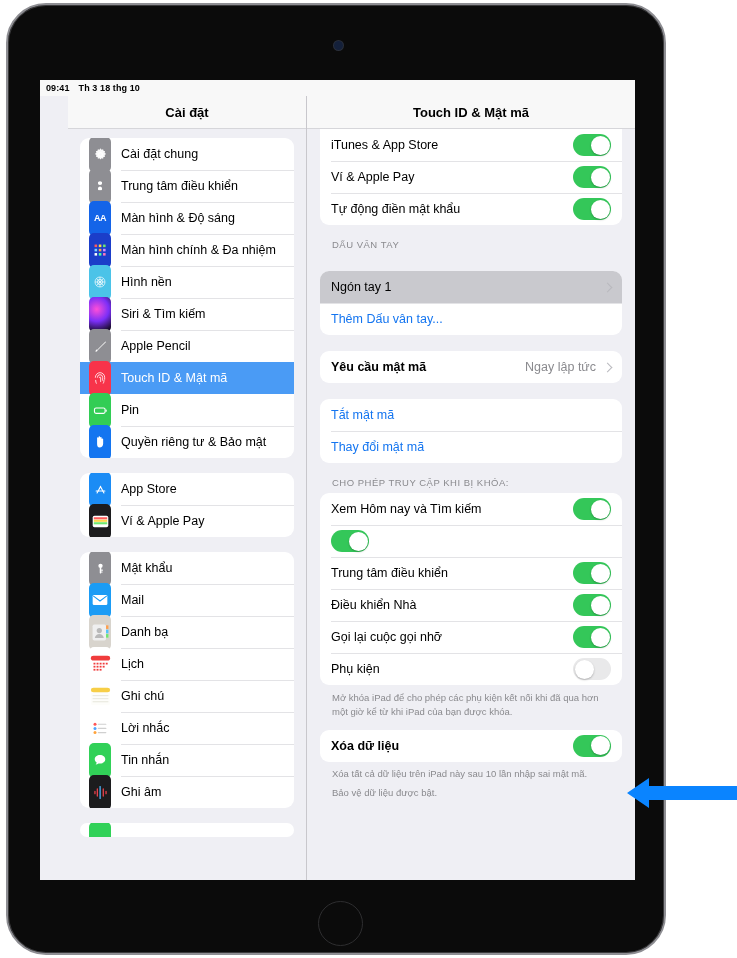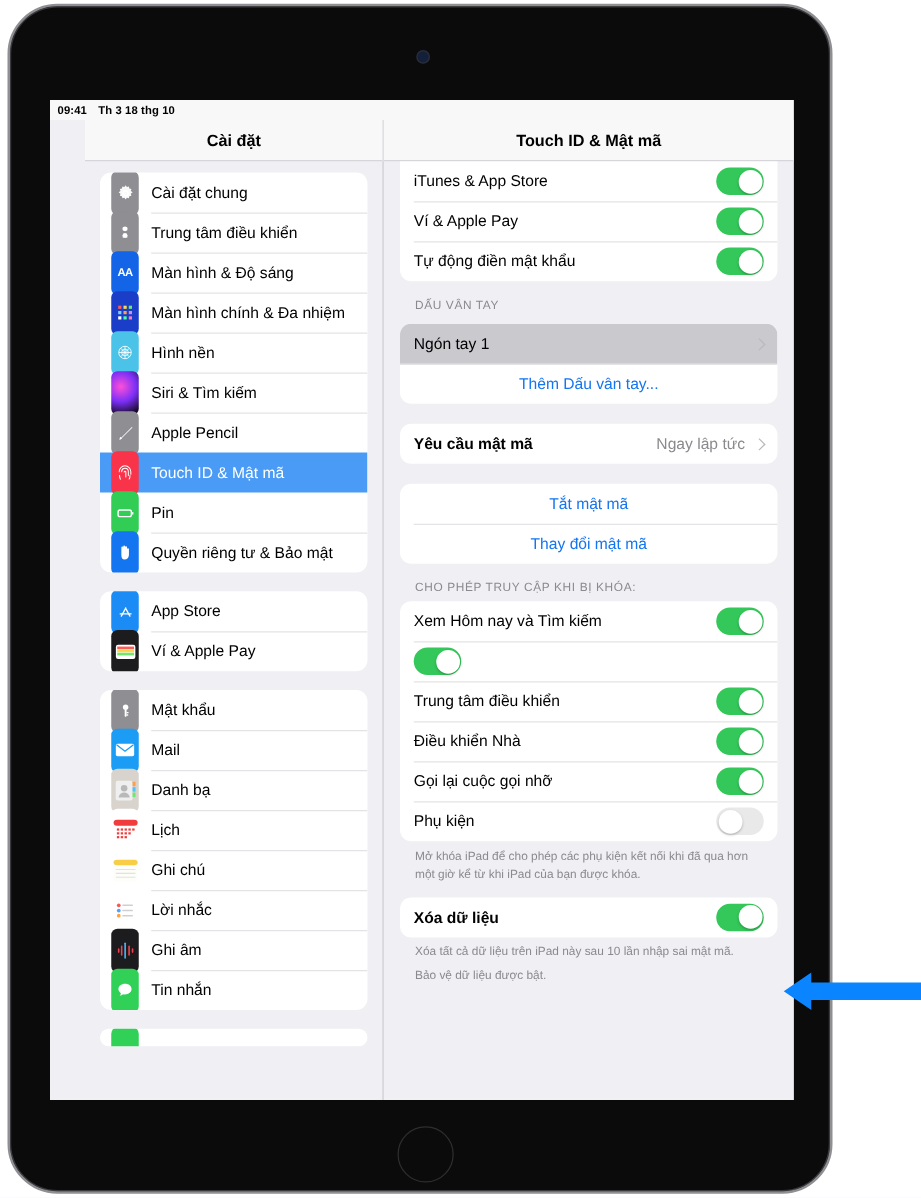--- a/index.html
+++ b/index.html
@@ -145,21 +145,21 @@
   .c-row + .c-row::before {
     content: "";
     position: absolute; left: 11px; right: 0; top: 0;
     height: 1px; background: #e3e3e6;
   }
   .c-row.highlight { background: #c9c9ce; }
   .c-row.highlight + .c-row::before { left: 0; }
 
   .c-label { font-size: 12.5px; color: #000; flex: 1; }
   .c-label.bold { font-weight: 600; }
-  .c-label.link { color: #1475f0; text-align: center; }
+  .c-label.link { color: #1475f0; }
   .c-value { font-size: 12.5px; color: #8a8a8e; margin-right: 6px; }
 
   .chevron {
     width: 7px; height: 7px; flex: none;
     border-right: 1.4px solid #b9b9be;
     border-top: 1.4px solid #b9b9be;
     transform: rotate(45deg);
     margin-left: 2px;
   }
 
@@ -414,40 +414,40 @@
                     <circle cx="6" cy="12.5" r="1.8" fill="#4da3ff"></circle>
                     <circle cx="6" cy="17.5" r="1.8" fill="#ffa33c"></circle>
                     <g stroke="#d0d0d0" stroke-width="1.4" stroke-linecap="round">
                       <path d="M10 7.5h9M10 12.5h9M10 17.5h9"></path>
                     </g>
                   </svg>
                 </span>
                 <span class="sb-label">Lời nhắc</span>
               </div>
               <div class="sb-row">
+                <span class="sb-icon" style="background: rgb(49, 209, 88);">
+                  <svg width="14" height="14" viewBox="0 0 24 24" fill="#fff">
+                    <path d="M12 3.5c-5 0-9 3.2-9 7.2 0 2.3 1.3 4.3 3.4 5.6-.2 1.3-.9 2.6-1.8 3.5 1.8-.2 3.5-1 4.8-2 .8.2 1.7.3 2.6.3 5 0 9-3.2 9-7.4S17 3.5 12 3.5z"></path>
+                  </svg>
+                </span>
+                <span class="sb-label">Tin nhắn</span>
+              </div>
+              <div class="sb-row">
                 <span class="sb-icon" style="background: rgb(28, 28, 30);">
                   <svg width="19" height="19" viewBox="0 0 24 24">
                     <g stroke="#f0434f" stroke-width="1.6" stroke-linecap="round">
                       <path d="M5 10.5v3M8 7.5v9M15.5 7.5v9M19 10.5v3"></path>
                     </g>
                     <g stroke="#4db8ff" stroke-width="1.6" stroke-linecap="round">
                       <path d="M11.5 4.5v15"></path>
                     </g>
                   </svg>
                 </span>
                 <span class="sb-label">Ghi âm</span>
               </div>
-              <div class="sb-row">
-                <span class="sb-icon" style="background: rgb(49, 209, 88);">
-                  <svg width="14" height="14" viewBox="0 0 24 24" fill="#fff">
-                    <path d="M12 3.5c-5 0-9 3.2-9 7.2 0 2.3 1.3 4.3 3.4 5.6-.2 1.3-.9 2.6-1.8 3.5 1.8-.2 3.5-1 4.8-2 .8.2 1.7.3 2.6.3 5 0 9-3.2 9-7.4S17 3.5 12 3.5z"></path>
-                  </svg>
-                </span>
-                <span class="sb-label">Tin nhắn</span>
-              </div>
             </div>
             <div class="sb-group sb-clip">
               <div class="sb-row">
                 <span class="sb-icon" style="background: rgb(49, 209, 88);"></span>
               </div>
             </div>
           </div>
       </div>
 
       <div id="content">
@@ -467,21 +467,21 @@
                 </div>
               </div>
               <div class="c-row">
                 <span class="c-label">Tự động điền mật khẩu</span>
                 <div class="toggle on">
                   <div class="knob"></div>
                 </div>
               </div>
             </div>
             <div class="group-header">DẤU VÂN TAY</div>
-            <div class="c-group" style="margin-top: 4px;">
+            <div class="c-group" style="margin-top: 16px;">
               <div class="c-row highlight">
                 <span class="c-label">Ngón tay 1</span>
                 <span class="chevron"></span>
               </div>
               <div class="c-row">
                 <span class="c-label link">Thêm Dấu vân tay...</span>
               </div>
             </div>
             <div class="c-group" style="margin-top: 16px;">
               <div class="c-row">

